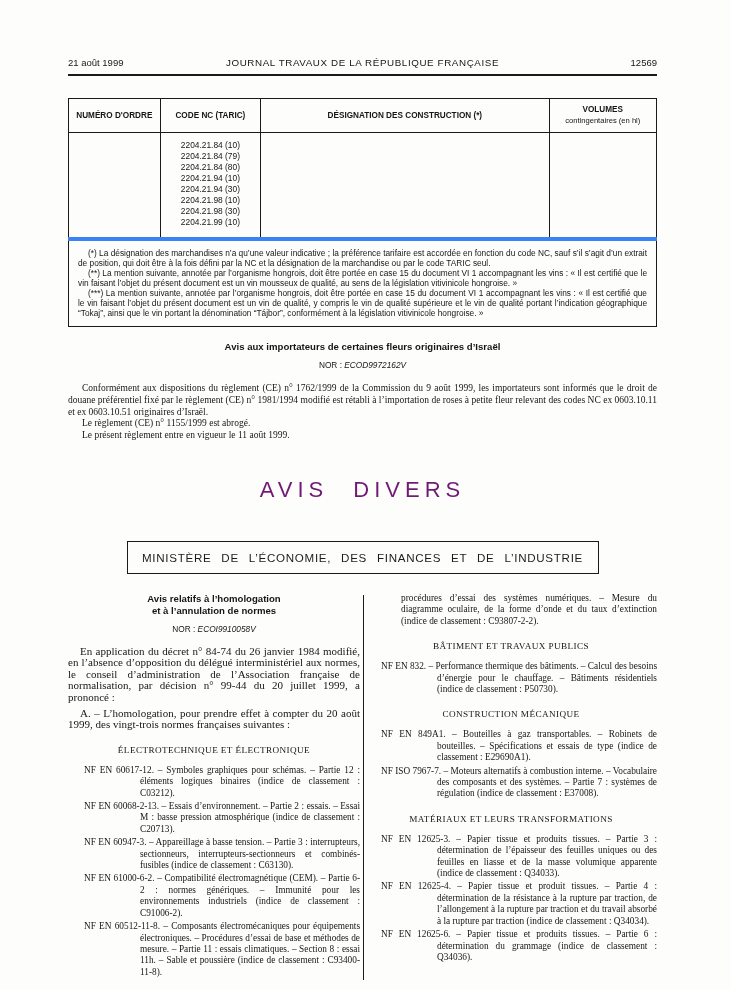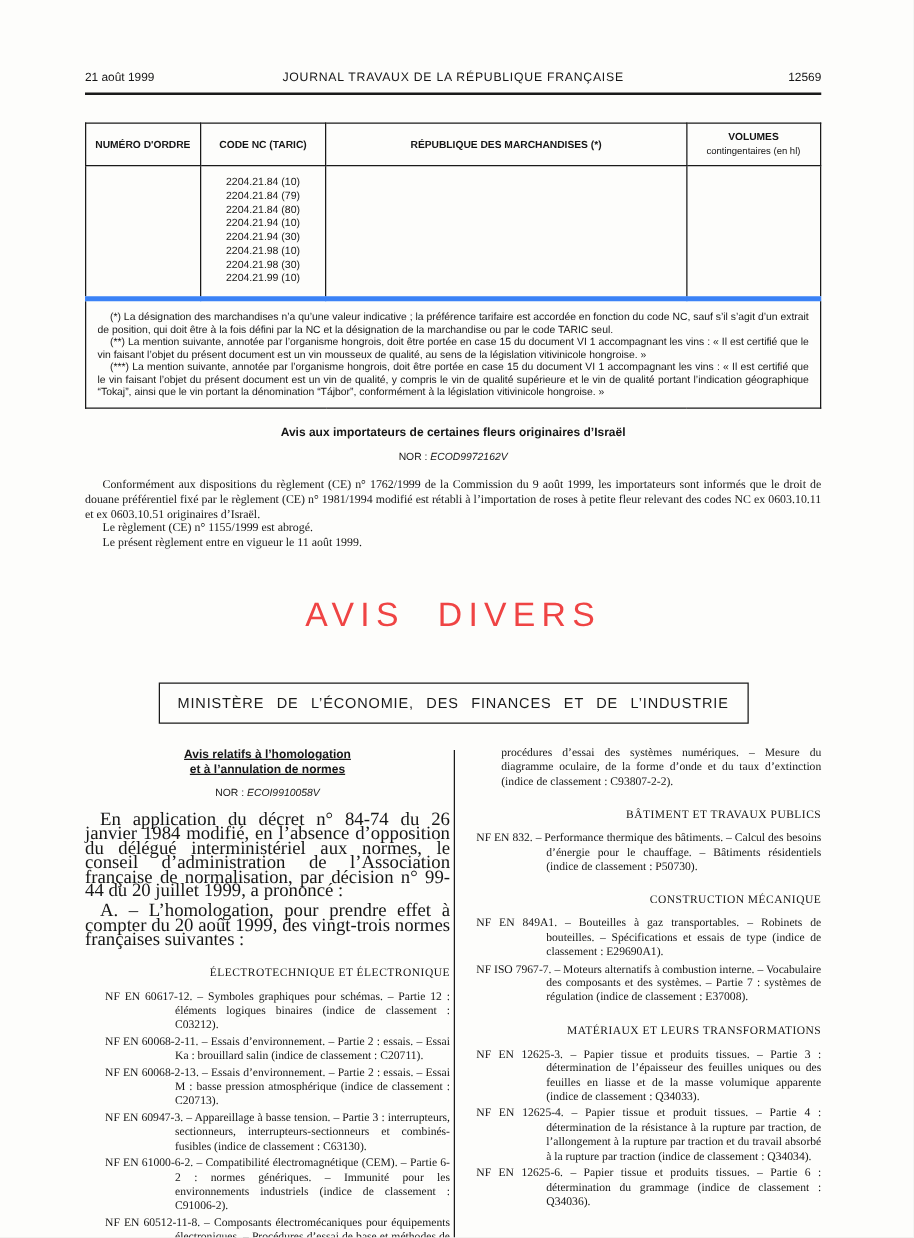--- a/index.html
+++ b/index.html
@@ -51,43 +51,43 @@
   .nor{
     font-family:"Liberation Sans",sans-serif;font-size:8.3px;
     text-align:center;margin:8px 0 13px;
   }
   .nor .code{font-style:italic;}
   .bodytext p{margin:0;font-size:9.5px;line-height:11.8px;text-align:justify;text-indent:14px;}
 
   
   .avis-divers{
     margin-top:35px;text-align:center;
-    font-family:"Liberation Sans",sans-serif;font-size:27px;
-    letter-spacing:5px;word-spacing:14px;font-weight:normal;color:#ef4444;
+    font-family:"Liberation Sans",sans-serif;font-size:22px;
+    letter-spacing:5px;word-spacing:14px;font-weight:normal;color:#701a75;
   }
   .ministry{
     width:458px;margin:38px auto 0;border:1.8px solid #1a1a1a;
     padding:9px 6px;text-align:center;
     font-family:"Liberation Sans",sans-serif;font-size:11.6px;
     letter-spacing:.7px;word-spacing:6px;color:#1b1b1b;
   }
 
   
   .cols{display:flex;margin-top:19px;}
   .col{width:292px;}
   .col-divider{width:1px;background:#1a1a1a;margin:2px 1px 0 3px;}
 
   .norms-title{
     font-family:"Liberation Sans",sans-serif;font-weight:bold;
-    font-size:9.6px;text-align:center;line-height:12px;margin:0;text-decoration:underline;
+    font-size:9.6px;text-align:center;line-height:12px;margin:0;
   }
   .col .nor{margin:7px 0 12px;}
-  .intro p{margin:0 0 5px;font-size:15px;line-height:11.4px;text-align:justify;text-indent:12px;}
+  .intro p{margin:0 0 5px;font-size:11px;line-height:11.4px;text-align:justify;text-indent:12px;}
   .sec-head{
-    text-align:right;font-size:9.2px;letter-spacing:.4px;
+    text-align:center;font-size:9.2px;letter-spacing:.4px;
     margin:14px 0 10px;font-weight:normal;
   }
   .norm-item{
     margin:0 0 2px;font-size:9.3px;line-height:11.4px;text-align:justify;
     padding-left:72px;text-indent:-56px;
   }
   .norm-cont{
     margin:0 0 2px;font-size:9.3px;line-height:11.4px;text-align:justify;
     padding-left:36px;
   }
@@ -103,21 +103,21 @@
       <span class="m-title">JOURNAL TRAVAUX DE LA RÉPUBLIQUE FRANÇAISE</span>
       <span class="m-page">12569</span>
     </div>
     <hr class="masthead-rule">
 
     <table class="quota">
       <tbody>
           <tr>
         <th class="w1">NUMÉRO D'ORDRE</th>
         <th class="w2">CODE NC (TARIC)</th>
-        <th class="w3">RÉPUBLIQUE DES MARCHANDISES (*)</th>
+        <th class="w3">DÉSIGNATION DES CONSTRUCTION (*)</th>
         <th class="w4">
           <span>VOLUMES</span>
           <span class="sub">contingentaires (en hl)</span>
         </th>
       </tr>
       <tr>
         <td class="cell"></td>
         <td class="cell codes">
           <div>2204.21.84 (10)</div>
           <div>2204.21.84 (79)</div>
@@ -166,21 +166,20 @@
         </p>
         <div class="nor">
           <span>NOR : </span><span class="code">ECOI9910058V</span>
         </div>
         <div class="intro">
           <p>En application du décret n° 84-74 du 26 janvier 1984 modifié, en l’absence d’opposition du délégué interministériel aux normes, le conseil d’administration de l’Association française de normalisation, par décision n° 99-44 du 20 juillet 1999, a prononcé :</p>
           <p>A. – L’homologation, pour prendre effet à compter du 20 août 1999, des vingt-trois normes françaises suivantes :</p>
         </div>
         <p class="sec-head">ÉLECTROTECHNIQUE ET ÉLECTRONIQUE</p>
         <p class="norm-item">NF EN 60617-12. – Symboles graphiques pour schémas. – Partie 12 : éléments logiques binaires (indice de classement : C03212).</p>
-        <p class="norm-item">NF EN 60068-2-11. – Essais d’environnement. – Partie 2 : essais. – Essai Ka : brouillard salin (indice de classement : C20711).</p>
         <p class="norm-item">NF EN 60068-2-13. – Essais d’environnement. – Partie 2 : essais. – Essai M : basse pression atmosphérique (indice de classement : C20713).</p>
         <p class="norm-item">NF EN 60947-3. – Appareillage à basse tension. – Partie 3 : interrupteurs, sectionneurs, interrupteurs-sectionneurs et combinés-fusibles (indice de classement : C63130).</p>
         <p class="norm-item">NF EN 61000-6-2. – Compatibilité électromagnétique (CEM). – Partie 6-2 : normes génériques. – Immunité pour les environnements industriels (indice de classement : C91006-2).</p>
         <p class="norm-item">NF EN 60512-11-8. – Composants électromécaniques pour équipements électroniques. – Procédures d’essai de base et méthodes de mesure. – Partie 11 : essais climatiques. – Section 8 : essai 11h. – Sable et poussière (indice de classement : C93400-11-8).</p>
       </div>
 
       <div class="col-divider"></div>
 
       <div class="col">
         <p class="norm-cont">procédures d’essai des systèmes numériques. – Mesure du diagramme oculaire, de la forme d’onde et du taux d’extinction (indice de classement : C93807-2-2).</p>

